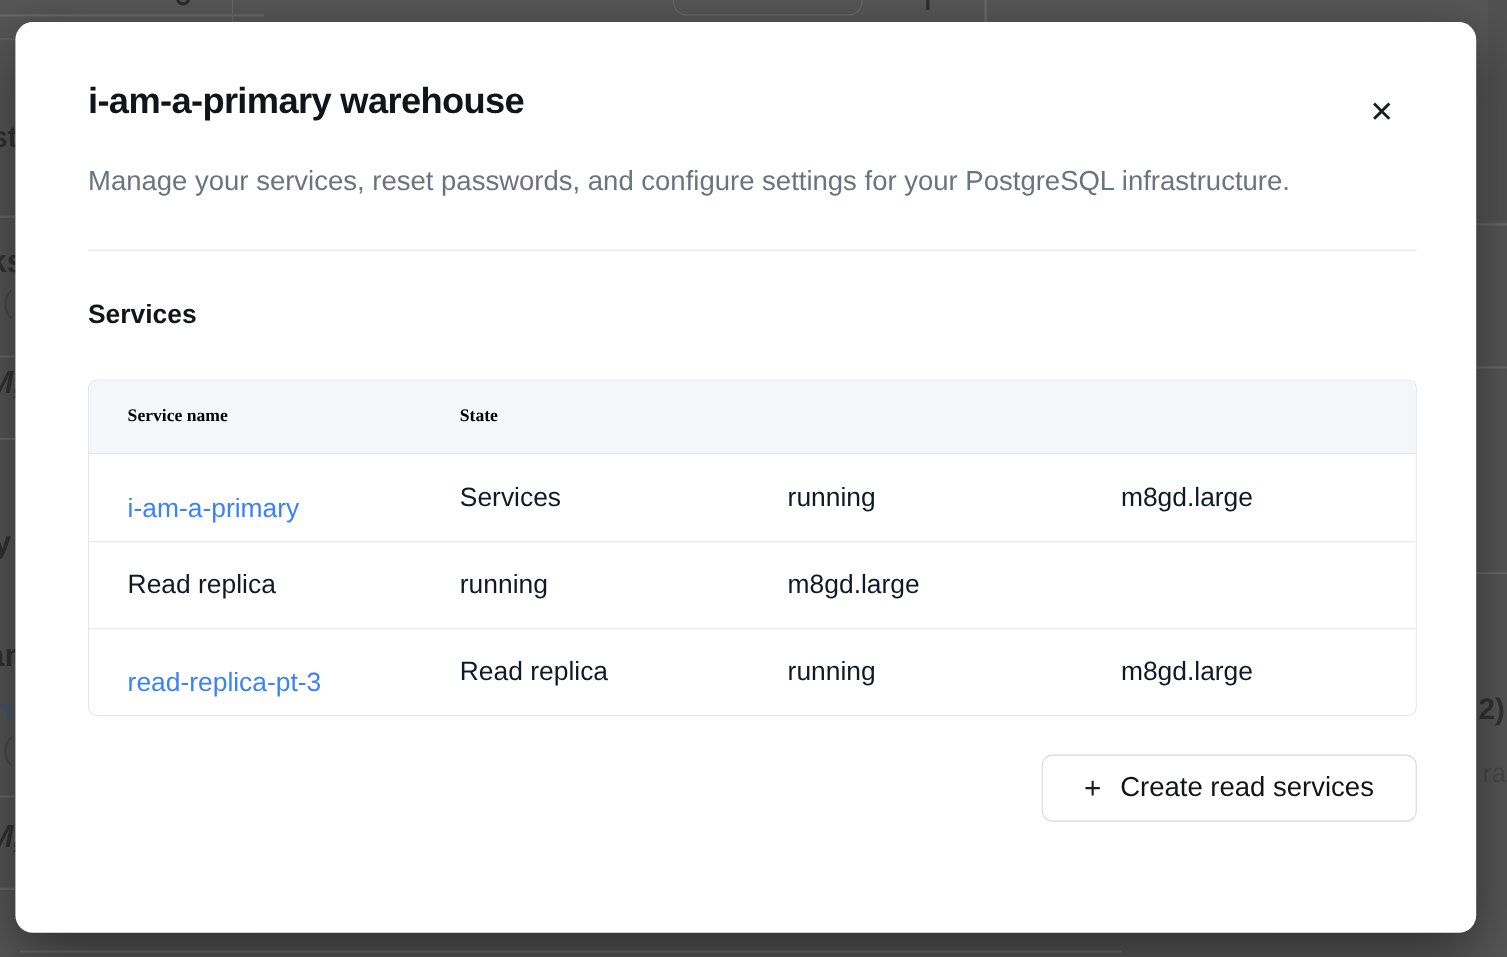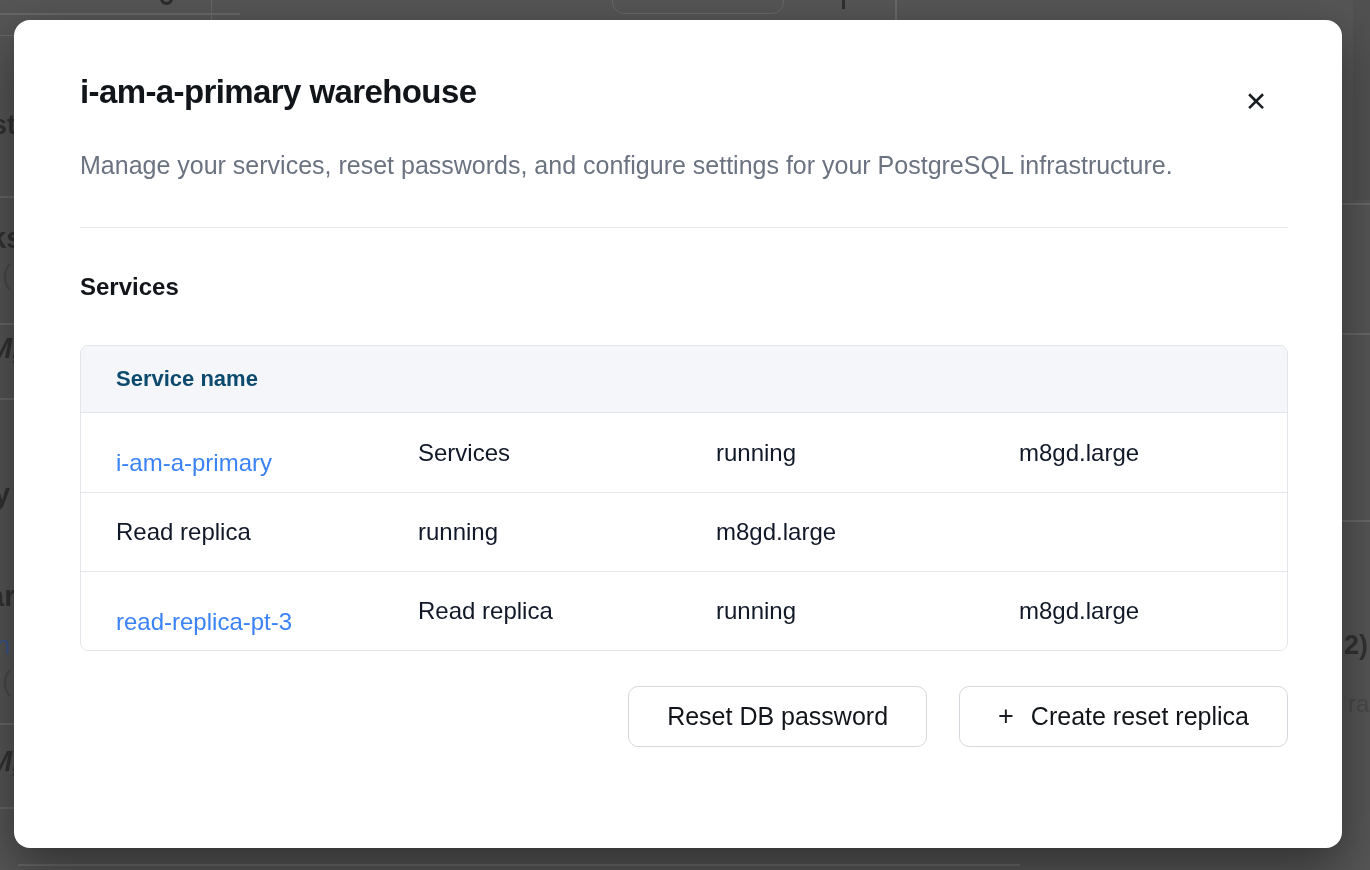--- a/index.html
+++ b/index.html
@@ -50,21 +50,21 @@
   }
   .divider { margin-top:41px; border:none; border-top:1px solid #e5e7eb; }
   .section-heading { margin-top:44px; font-size:24px; line-height:30px; font-weight:700; color:#111418; }
 
   
   .svc-table {
     margin-top:43px; border:1px solid #e2e5ea; border-radius:8px; overflow:hidden;
   }
   .t-row { display:grid; grid-template-columns:302px 298px 303px 1fr; align-items:center; }
   .t-head { background:#f5f6f9; height:67px; border-bottom:1px solid #e2e5ea; }
-  .t-head .t-cell { font-size:22px; font-weight:600; color:#0c4a6e; }
+  .t-head .t-cell { font-size:16px; font-weight:600; color:#000000;font-family:Liberation Serif, serif; }
   .t-body-row { height:79px; background:#ffffff; }
   .t-body-row + .t-body-row { border-top:1px solid #e5e7eb; }
   .t-cell { padding-left:35px; font-size:24px; color:#111827; }
   .svc-link {
     display:inline-block; max-width:245px; overflow:hidden; white-space:nowrap;
     color:#3b82f6; text-decoration:none; cursor:pointer;margin-top:27px;
   }
 
   
   .actions { margin-top:35px; display:flex; justify-content:flex-end; gap:32px; }
@@ -118,20 +118,21 @@
 
     <p class="modal-desc">Manage your services, reset passwords, and configure settings for your PostgreSQL infrastructure.</p>
 
     <hr class="divider">
 
     <h2 class="section-heading">Services</h2>
 
     <div class="svc-table">
       <div class="t-row t-head">
         <div class="t-cell">Service name</div>
+        <div class="t-cell">State</div>
       </div>
 
       <div class="t-row t-body-row">
         <div class="t-cell"><a class="svc-link">i-am-a-primary</a></div>
         <div class="t-cell">Services</div>
         <div class="t-cell">running</div>
         <div class="t-cell">m8gd.large</div>
       </div>
 
       <div class="t-row t-body-row">
@@ -143,22 +144,19 @@
       <div class="t-row t-body-row">
         <div class="t-cell"><a class="svc-link">read-replica-pt-3</a></div>
         <div class="t-cell">Read replica</div>
         <div class="t-cell">running</div>
         <div class="t-cell">m8gd.large</div>
       </div>
     </div>
 
     <div class="actions">
       <button class="btn">
-        <span>Reset DB password</span>
-      </button>
-      <button class="btn">
         <span class="plus">+</span>
-        <span>Create reset replica</span>
+        <span>Create read services</span>
       </button>
     </div>
 
   </div>
 </div>
 
 </body></html>

